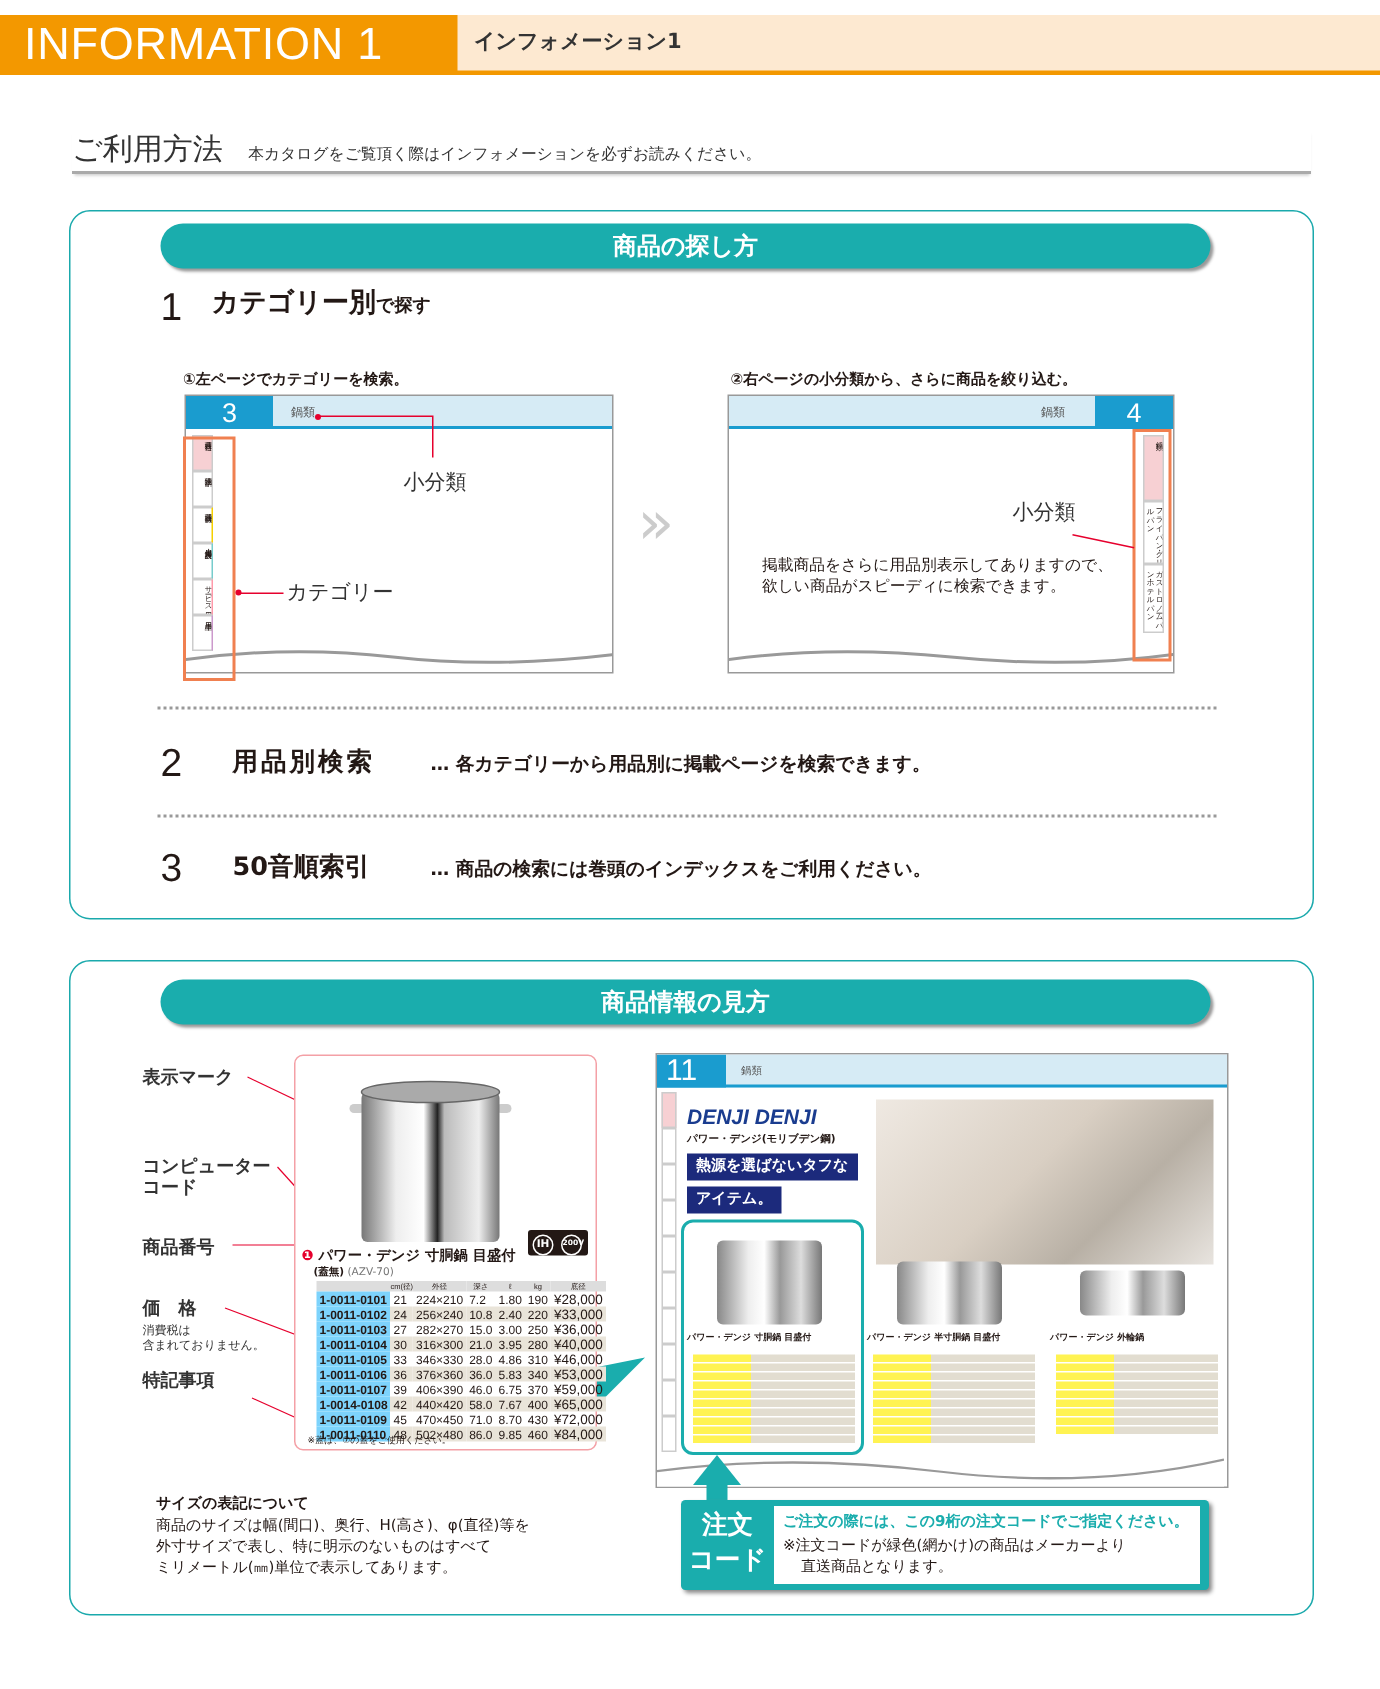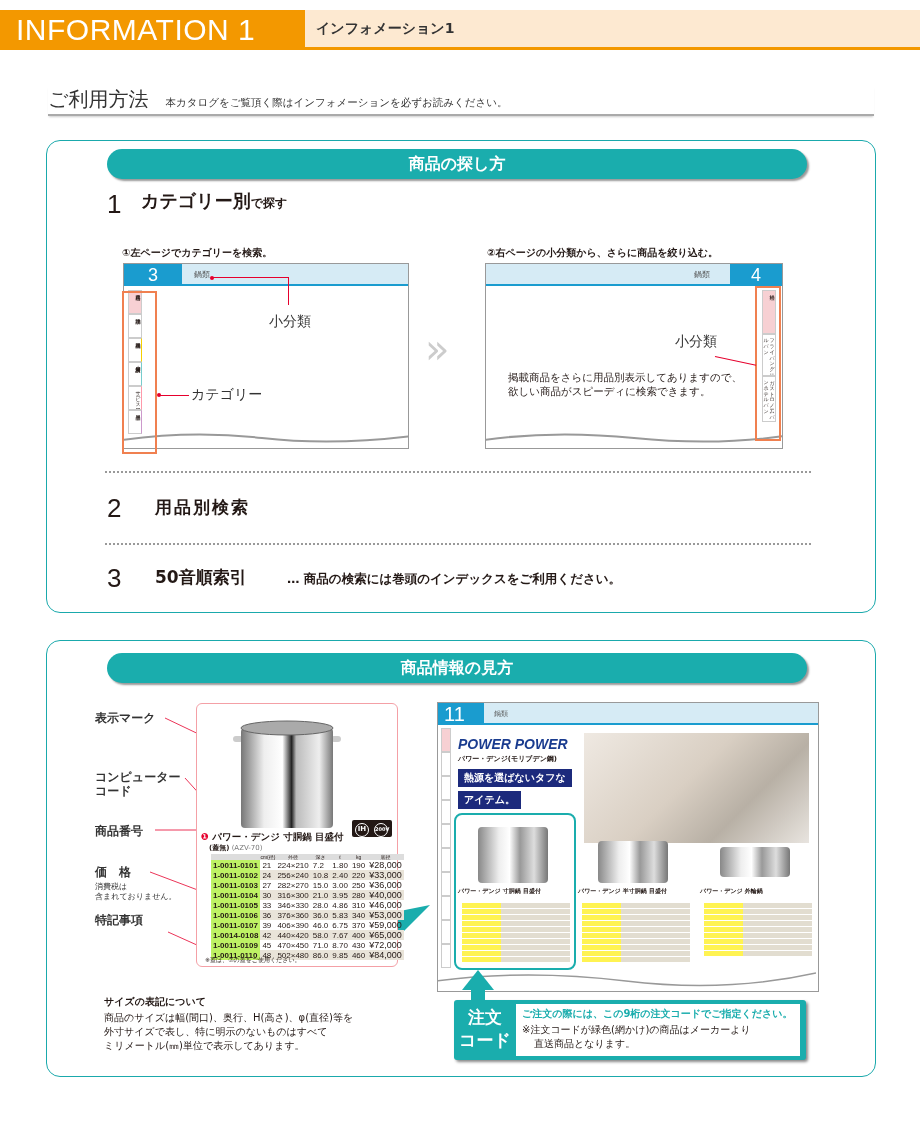--- a/index.html
+++ b/index.html
@@ -44,21 +44,21 @@
   .callout-small { position: absolute; font-size: 8px; color: #333; }
   .sample { position: absolute; left: 196px; top: 703px; width: 202px; height: 264px; border: 1px solid #f4a0a6; border-radius: 6px; background: #fff; }
   .pot { position: absolute; left: 30px; top: 12px; width: 120px; height: 120px; }
   .prod-name { position: absolute; left: 4px; top: 127px; font-size: 9.5px; font-weight: bold; white-space: nowrap; }
   .prod-sub { position: absolute; left: 12px; top: 139px; font-size: 7px; }
   .marks { position: absolute; right: 5px; top: 116px; background: #231815; width: 40px; height: 17px; border-radius: 2px; }
   .mk { position: absolute; top: 3px; width: 14px; height: 14px; border-radius: 7px; border: 1.5px solid #fff; color: #fff; font-size: 7px; font-weight: bold; text-align: center; line-height: 11px; }
   table.spec { position: absolute; left: 14px; top: 150px; border-collapse: collapse; font-family: "Liberation Sans", sans-serif; font-size: 8px; }
   table.spec td { padding: 0 2px; height: 9.5px; white-space: nowrap; }
   table.spec th { font-size: 5px; font-weight: normal; background: #ddd; height: 6px; }
-  table.spec td.code { background: #bef264; font-weight: bold; margin-left: 19px; }
+  table.spec td.code { background: #7dd3fc; font-weight: bold; margin-left: 19px; }
   table.spec tr:nth-child(odd) td:not(.code) { background: #e9e4d9; }
   table.spec td.price { font-size: 9px; }
   .note { position: absolute; left: 8px; top: 252px; font-size: 6px; }
 
   .catalog { position: absolute; left: 437px; top: 702px; width: 382px; height: 290px; border: 1px solid #999; background: #fff; overflow: hidden; }
   .cat-bar { position: absolute; left: 0; top: 0; right: 0; height: 22px; background: #d6ebf5; border-bottom: 2px solid #1a9ccf; }
   .cat-num { position: absolute; left: 0; top: 0; width: 46px; height: 22px; background: #1a9ccf; color: #fff; font-family: "Liberation Sans", sans-serif; font-size: 20px; line-height: 22px; padding-left: 6px; }
   .cat-bar-text { position: absolute; left: 56px; top: 6px; font-size: 7px; color: #555; }
   .brand { position: absolute; left: 20px; top: 33px; font-family: "Liberation Sans", sans-serif; font-style: italic; font-weight: bold; font-size: 14px; color: #1a3c8f; }
   .brand-sub { position: absolute; left: 20px; top: 51px; font-size: 7px; font-weight: bold; }
@@ -150,20 +150,21 @@
       </svg>
   </div>
   <div class="orange-box" style="left:708px;top:145px;width:26px;height:155px;"></div>
   <div class="label-big" style="left:628px;top:192px;">小分類</div>
   <div class="red-line" style="left:668px;top:215px;width:42px;height:1px;transform:rotate(12deg);transform-origin:left;"></div>
 
   <div class="dots" style="left:58px;top:330px;"></div>
 
   <div class="step-num" style="left:60px;top:352px;">2</div>
   <div class="step-title" style="left:108px;top:355px;letter-spacing:2px;">用品別検索</div>
+  <div class="step-desc" style="left:240px;top:360px;">… 各カテゴリーから用品別に掲載ページを検索できます。</div>
 
   <div class="dots" style="left:58px;top:402px;"></div>
 
   <div class="step-num" style="left:60px;top:422px;">3</div>
   <div class="step-title" style="left:108px;top:425px;">50音順索引</div>
   <div class="step-desc" style="left:240px;top:430px;">… 商品の検索には巻頭のインデックスをご利用ください。</div>
 </div>
 
 <div class="panel p2">
   <div class="pill" style="top:12px;">商品情報の見方</div>
@@ -343,21 +344,21 @@
   <div class="cat-side" style="top:25px;height:24px;background:#f7d0d3;"></div>
   <div class="cat-side" style="top:49px;height:24px;"></div>
   <div class="cat-side" style="top:73px;height:24px;"></div>
   <div class="cat-side" style="top:97px;height:24px;"></div>
   <div class="cat-side" style="top:121px;height:24px;"></div>
   <div class="cat-side" style="top:145px;height:24px;"></div>
   <div class="cat-side" style="top:169px;height:24px;"></div>
   <div class="cat-side" style="top:193px;height:24px;"></div>
   <div class="cat-side" style="top:217px;height:24px;"></div>
   <div class="cat-side" style="top:241px;height:24px;"></div>
-  <div class="brand">POWER POWER</div>
+  <div class="brand">DENJI DENJI</div>
   <div class="brand-sub">パワー・デンジ(モリブデン鋼)</div>
   <div class="navy" style="top:66px;">熱源を選ばないタフな</div>
   <div class="navy" style="top:88px;">アイテム。</div>
   <div class="photo"></div>
 
   <div class="cat-item" style="left:20px;">
     <div class="mini-pot" style="top:6px;height:56px;"></div>
     <div class="mini-name">パワー・デンジ 寸胴鍋 目盛付</div>
     <div class="mini-table">
       <div class="mini-row"></div>

